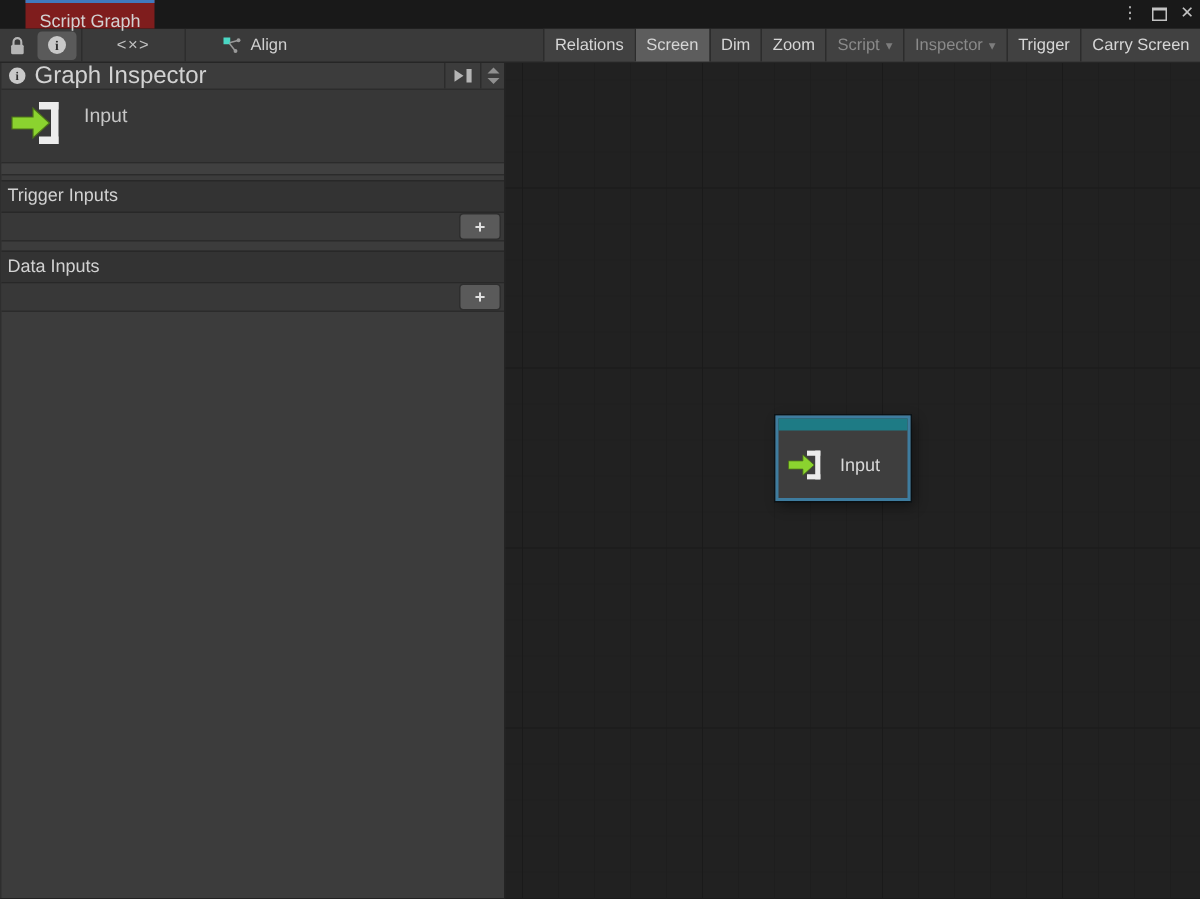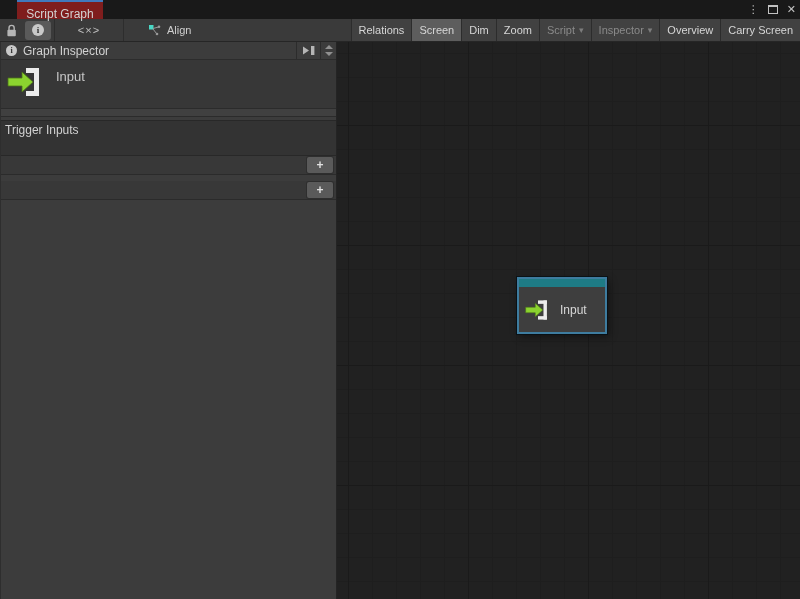--- a/index.html
+++ b/index.html
@@ -43,33 +43,33 @@
   
   .main { display:flex; height:557px; }
 
   
   .inspector { width:337px; background:#3c3c3c; border-right:1px solid #242424;
     border-left:1px solid #2e2e2e; display:flex; flex-direction:column; }
   .insp-header { height:18px; display:flex; align-items:center; border-bottom:1px solid #2c2c2c; }
   .insp-info { margin-left:5px; width:11px; height:11px; border-radius:50%; background:#c9c9c9; color:#303030;
     font-size:8px; font-weight:bold; display:flex; align-items:center; justify-content:center;
     font-family:"Liberation Serif", serif; }
-  .insp-title { margin-left:6px; font-size:12px; color:#d2d2d2; flex:1; }
+  .insp-title { margin-left:6px; font-size:16px; color:#d2d2d2; flex:1; }
   .insp-ctrl { height:100%; display:flex; align-items:center; justify-content:center; border-left:1px solid #2c2c2c; }
   .dock-slot { width:24px; }
   .spinner-slot { width:16px; flex-direction:column; gap:3px; display:flex; align-items:center; justify-content:center; }
   .tri-up { width:0; height:0; border-left:4px solid transparent; border-right:4px solid transparent; border-bottom:4px solid #909090; }
   .tri-down { width:0; height:0; border-left:4px solid transparent; border-right:4px solid transparent; border-top:4px solid #909090; }
 
   .unit-section { height:49px; background:#373737; border-bottom:1px solid #2b2b2b;
     display:flex; padding:6px 0 0 6px; gap:11px; }
   .unit-title { font-size:13px; color:#c6c6c6; margin-top:3px; }
 
   .gap-strip { height:8px; background:#404040; border-bottom:1px solid #2b2b2b; margin-bottom:3px; }
-  .section-header { height:36px; background:#333333; border-top:1px solid #282828; border-bottom:1px solid #282828;
+  .section-header { height:22px; background:#333333; border-top:1px solid #282828; border-bottom:1px solid #282828;
     line-height:18px; padding-left:4px; font-size:12px; color:#d2d2d2; }
   .section-row { height:19px; background:#383838; border-bottom:1px solid #2b2b2b; position:relative; }
   .plus-btn { position:absolute; right:3px; top:1px; width:26px; height:16px; background:#5a5a5a;
     border-radius:2px; box-shadow:0 0 0 1px #2e2e2e; color:#e0e0e0; font-size:12px; font-weight:bold;
     display:flex; align-items:center; justify-content:center; line-height:1; }
   .section-gap { height:6px; }
   .insp-rest { flex:1; }
 
   
   .canvas { flex:1; position:relative; background-color:#212121;
@@ -152,21 +152,21 @@
     </div>
     <div class="tb-btn st-disabled">
       <span>Script</span>
       <span class="dd">▾</span>
     </div>
     <div class="tb-btn st-disabled">
       <span>Inspector</span>
       <span class="dd">▾</span>
     </div>
     <div class="tb-btn st-normal">
-      <span>Overview</span>
+      <span>Trigger</span>
     </div>
     <div class="tb-btn st-normal">
       <span>Carry Screen</span>
     </div>
   </div>
 </div>
 
 <div class="main">
 
   <div class="inspector">
@@ -197,20 +197,21 @@
 
     <div class="gap-strip"></div>
 
     <div class="section-header">Trigger Inputs</div>
     <div class="section-row">
       <span class="plus-btn">+</span>
     </div>
 
     <div class="section-gap"></div>
 
+    <div class="section-header">Data Inputs</div>
     <div class="section-row">
       <span class="plus-btn">+</span>
     </div>
 
     <div class="insp-rest"></div>
   </div>
 
   <div class="canvas">
     <div class="node">
       <div class="node-header"></div>

